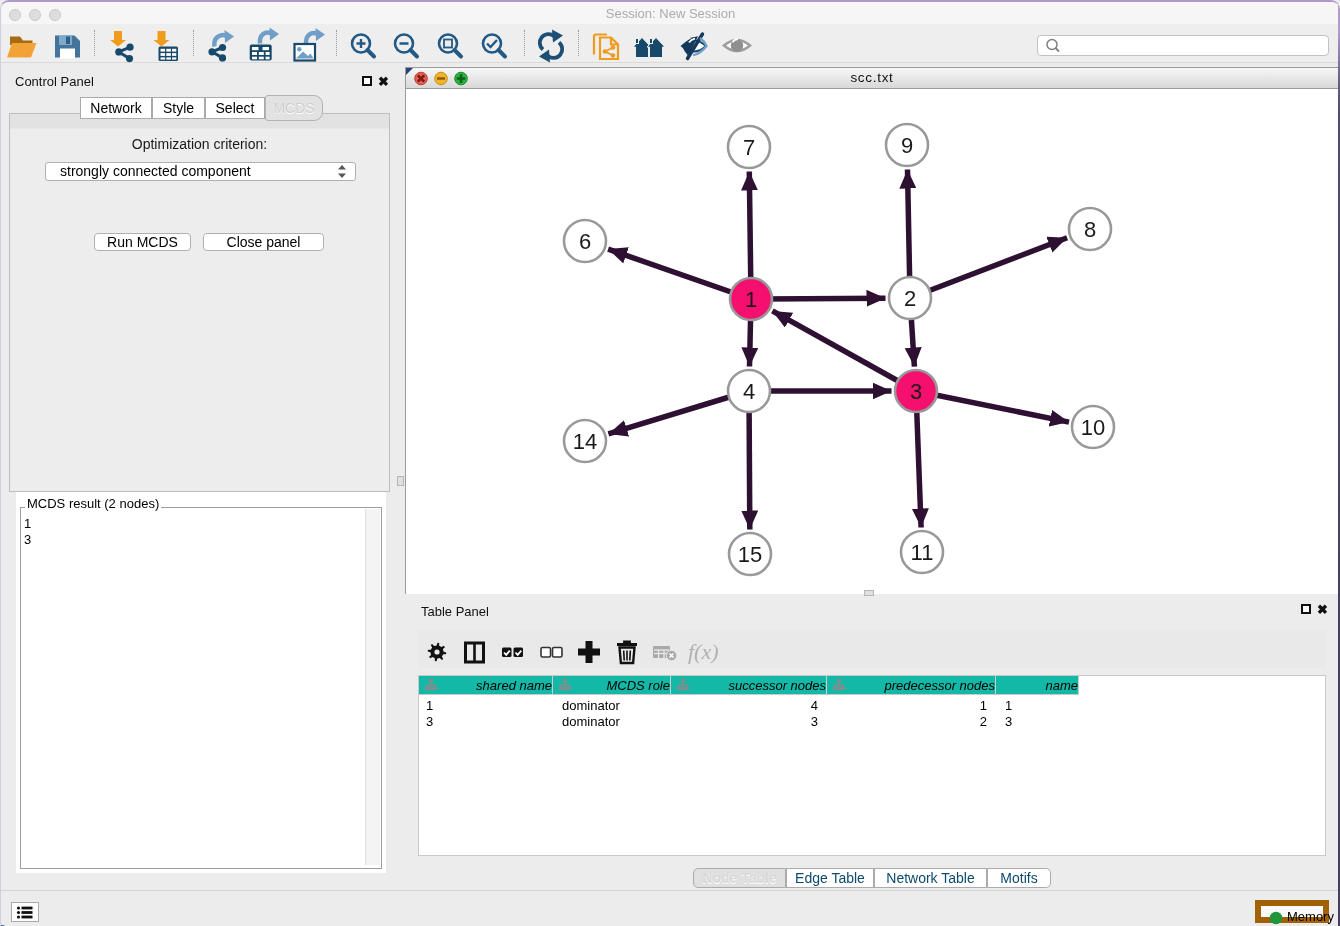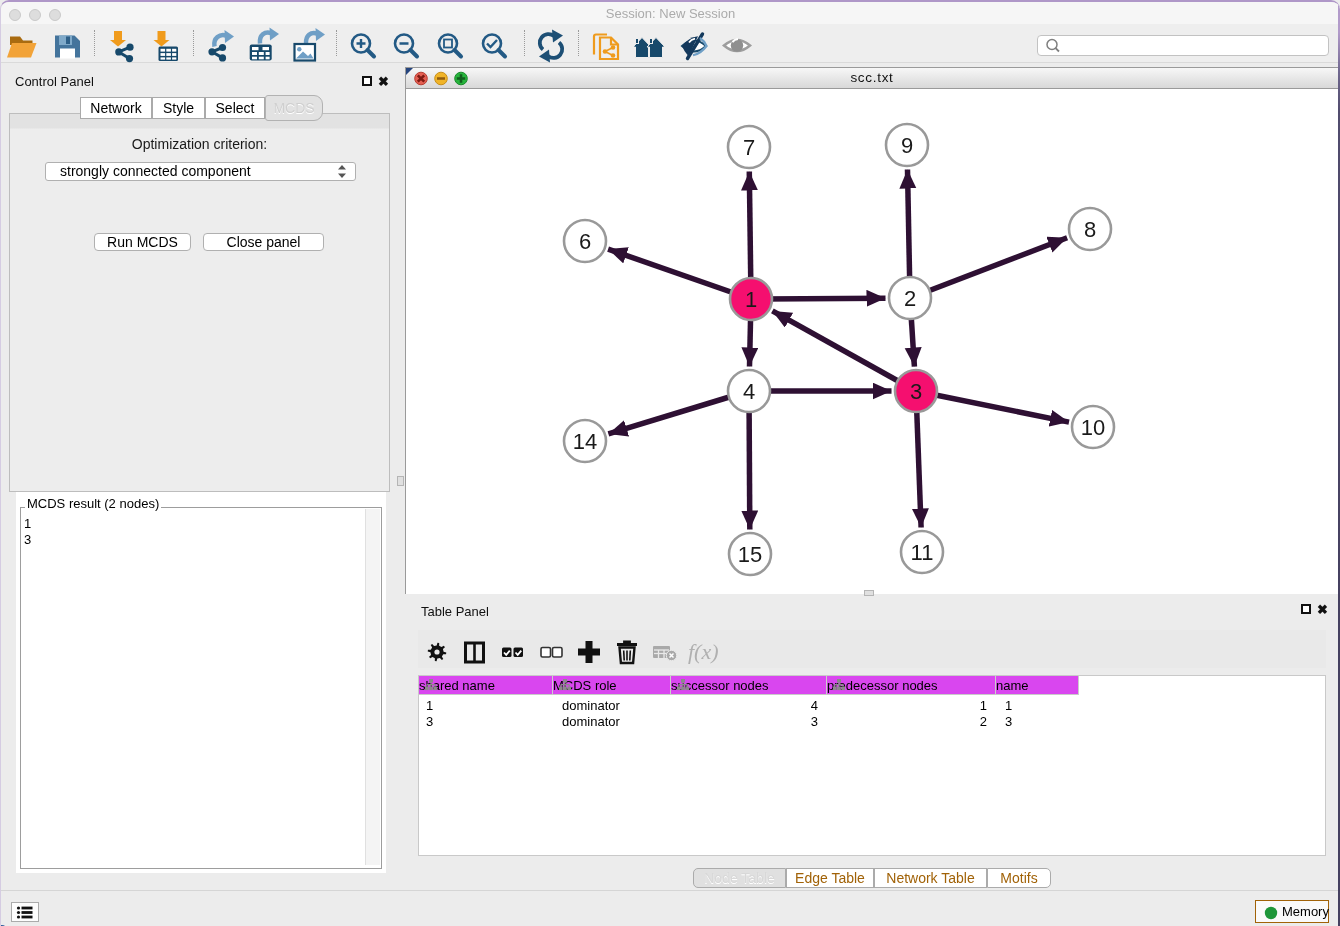--- a/index.html
+++ b/index.html
@@ -51,32 +51,32 @@
   background:linear-gradient(#f7f7f7,#d8d8d8); border-bottom:1px solid #9a9a9a; }
 #nettitle-text { position:absolute; top:3px; left:0; width:100%; text-align:center;
   font-size:13.5px; color:#111; letter-spacing:0.7px; top:2px; }
 #netcanvas { position:absolute; left:0; top:22px; width:932px; height:504px; background:#fff; }
 
 #tpanel { position:absolute; left:396px; top:593px; width:944px; height:295px; background:#ececec; }
 #tpanel-title { position:absolute; left:24px; top:9px; font-size:13px; color:#111; }
 #ttoolbar { position:absolute; left:21px; top:35px; width:908px; height:38px; background:#e9e9e9; }
 #ttable { position:absolute; left:21px; top:80px; width:908px; height:181px; background:#fff;
   border:1px solid #c9c9c9; }
-.th { position:absolute; top:0; height:19px; background:#d946ef; border-right:1px solid #cccccc; border-bottom:1px solid #c9c9c9;
-  font-size:13px; color:#000; text-align:left; line-height:19px; }
+.th { position:absolute; top:0; height:19px; background:#14b8a6; border-right:1px solid #cccccc; border-bottom:1px solid #c9c9c9;
+  font-size:13px; color:#000; text-align:right; line-height:19px;font-style:italic; }
 .td { position:absolute; font-size:13px; color:#000; }
 .btab { position:absolute; top:273px; height:20px; background:#fff; border:1px solid #ababab;
-  font-size:14px; font-weight:bold; color:#a16207; text-align:center; line-height:19px; }
+  font-size:14px; font-weight:bold; color:#0c4a6e; text-align:center; line-height:19px; }
 
 #statusbar { position:absolute; left:0; top:888px; width:1340px; height:38px; background:#ececec;
   border-top:1px solid #d5d5d5; }
 #listbtn { position:absolute; left:10px; top:11px; width:28px; height:20px; background:#fdfdfd;
   border:1px solid #ababab; }
 #membtn { position:absolute; left:1254px; top:9px; width:74px; height:23px; background:#fafafa;
-  border:1px solid #a16207; font-size:13px; color:#000; }
+  border:6px solid #a16207; font-size:13px; color:#000; }
 </style>
 </head>
 <body>
 <div id="win">
   <div id="rightedge" style="position:absolute;right:0;top:0;width:2.5px;height:924px;z-index:50;background:linear-gradient(180deg,#b29bca 0px,#b29bca 30px,#6f678e 70px,#514c6e 110px,#454060 600px,#454060 926px);border-radius:0 8px 0 0;"></div>
 
   <div id="titlebar">
     <div class="tl" style="left:8px;"></div>
     <div class="tl" style="left:28px;"></div>
     <div class="tl" style="left:48px;"></div>
@@ -414,21 +414,21 @@
       <div class="td" style="left:143px; top:21.5px;">dominator</div>
       <div class="td" style="left:252px; top:21.5px; width:147px; text-align:right;">4</div>
       <div class="td" style="left:408px; top:21.5px; width:160px; text-align:right;">1</div>
       <div class="td" style="left:586px; top:21.5px;">1</div>
       <div class="td" style="left:7px; top:37.5px;">3</div>
       <div class="td" style="left:143px; top:37.5px;">dominator</div>
       <div class="td" style="left:252px; top:37.5px; width:147px; text-align:right;">3</div>
       <div class="td" style="left:408px; top:37.5px; width:160px; text-align:right;">2</div>
       <div class="td" style="left:586px; top:37.5px;">3</div>
     </div>
-    <div class="btab" style="left:296px; width:93px; background:#e0e0e0; color:#d8d8d8; text-shadow:0 1px 0 #fff; border-radius:5px 0 0 5px; font-weight:normal;">Node Table</div>
+    <div class="btab" style="left:296px; width:93px; background:#e0e0e0; color:#d8d8d8; text-shadow:0 1px 0 #fff; border-radius:5px 0 0 5px; font-weight:bold;">Node Table</div>
     <div class="btab" style="left:389px; width:88px; font-weight:normal;">Edge Table</div>
     <div class="btab" style="left:477px; width:113px; font-weight:normal;">Network Table</div>
     <div class="btab" style="left:590px; width:64px; border-radius:0 5px 5px 0; font-weight:normal;">Motifs</div>
   </div>
 
   <div id="statusbar">
     <div id="listbtn">
       <svg width="26" height="18" viewBox="0 0 26 18" style="position:absolute;left:0;top:0;">
         <g fill="#111111">
           <circle cx="6.5" cy="5" r="1.6"></circle>

